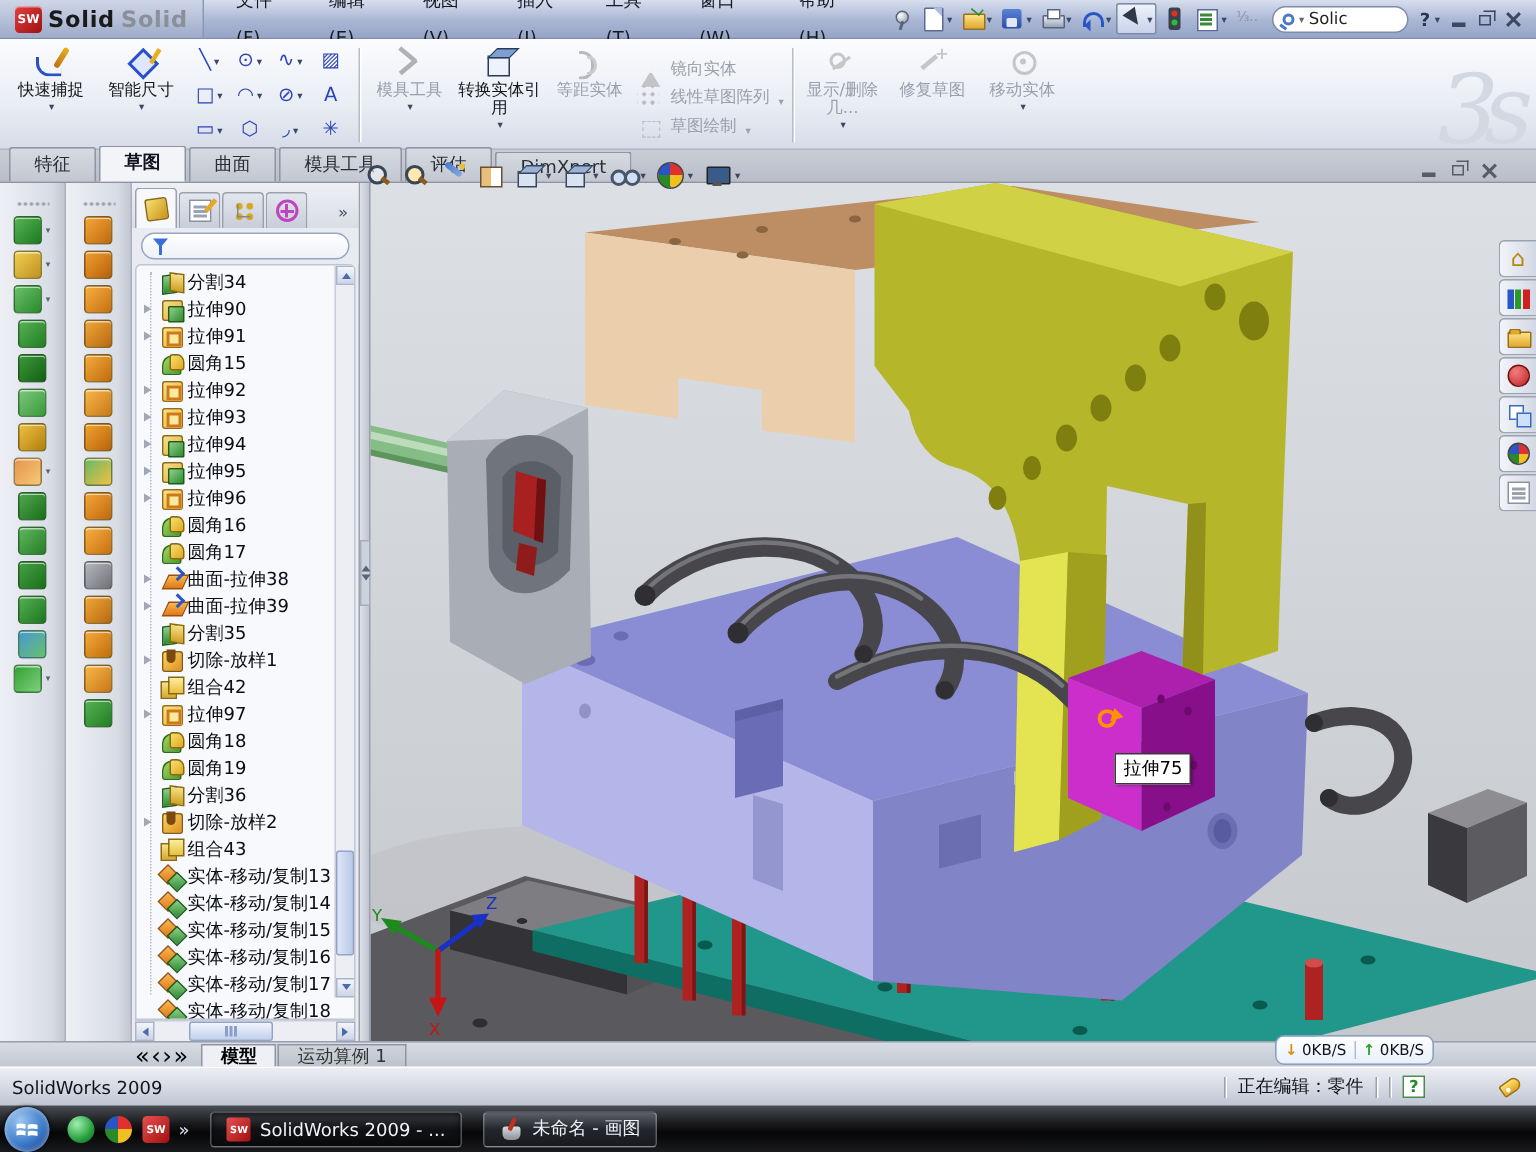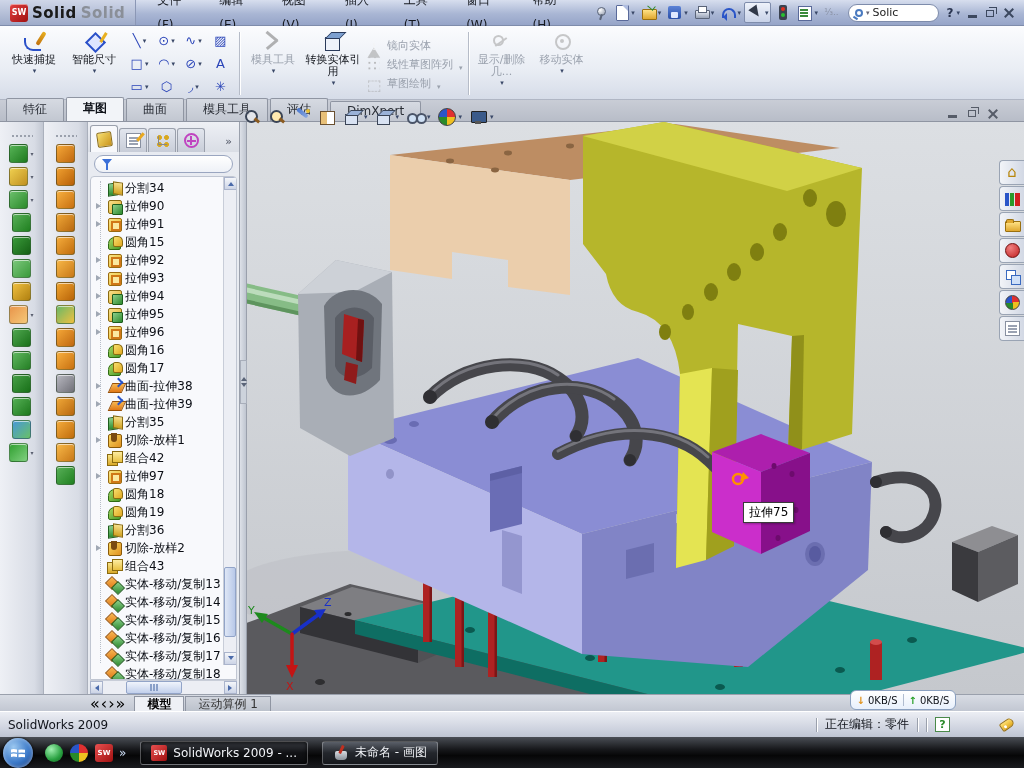--- a/index.html
+++ b/index.html
@@ -339,20 +339,21 @@
     <span class="help-q">?</span>
     <span class="dd">▾</span>
     <div class="winbtns">
       <span class="ic-min"></span>
       <span class="ic-restore"></span>
       <span class="ic-close"></span>
     </div>
   </div>
 
   <div class="cmdbar" id="cmdbar">
+    <div class="watermark">3s</div>
   <div class="cbtn">
         <div class="ci ci-sketch"></div>
         <div class="lbl">快速捕捉</div>
         <div class="dd">▾</div>
       </div>
       <div class="cbtn">
         <div class="ci ci-dimension"></div>
         <div class="lbl">智能尺寸</div>
         <div class="dd">▾</div>
       </div>
@@ -406,20 +407,24 @@
       <div class="cbtn off">
         <div class="ci ci-trim"></div>
         <div class="lbl">模具工具</div>
         <div class="dd">▾</div>
       </div>
       <div class="cbtn">
         <div class="ci ci-convert"></div>
         <div class="lbl">转换实体引用</div>
         <div class="dd">▾</div>
       </div>
+      <div class="cbtn off">
+        <div class="ci ci-offset"></div>
+        <div class="lbl">等距实体</div>
+      </div>
       <div class="stack3">
         <div class="stack-row">
           <div class="ci ci-mirror"></div>
           <div class="lbl">镜向实体</div>
         </div>
         <div class="stack-row">
           <div class="ci ci-pattern"></div>
           <div class="lbl">线性草图阵列</div>
           <div class="dd">▾</div>
         </div>
@@ -427,20 +432,24 @@
           <div class="ci ci-move"></div>
           <div class="lbl">草图绘制</div>
           <div class="dd">▾</div>
         </div>
       </div>
       <div class="vsep"></div>
       <div class="cbtn off">
         <div class="ci ci-display"></div>
         <div class="lbl">显示/删除几...</div>
         <div class="dd">▾</div>
+      </div>
+      <div class="cbtn off">
+        <div class="ci ci-repair"></div>
+        <div class="lbl">修复草图</div>
       </div>
       <div class="cbtn off">
         <div class="ci ci-snap"></div>
         <div class="lbl">移动实体</div>
         <div class="dd">▾</div>
       </div>
     </div>
 
   <div class="cmdtabs" id="cmdtabs">
       <div class="ctab">特征</div>

